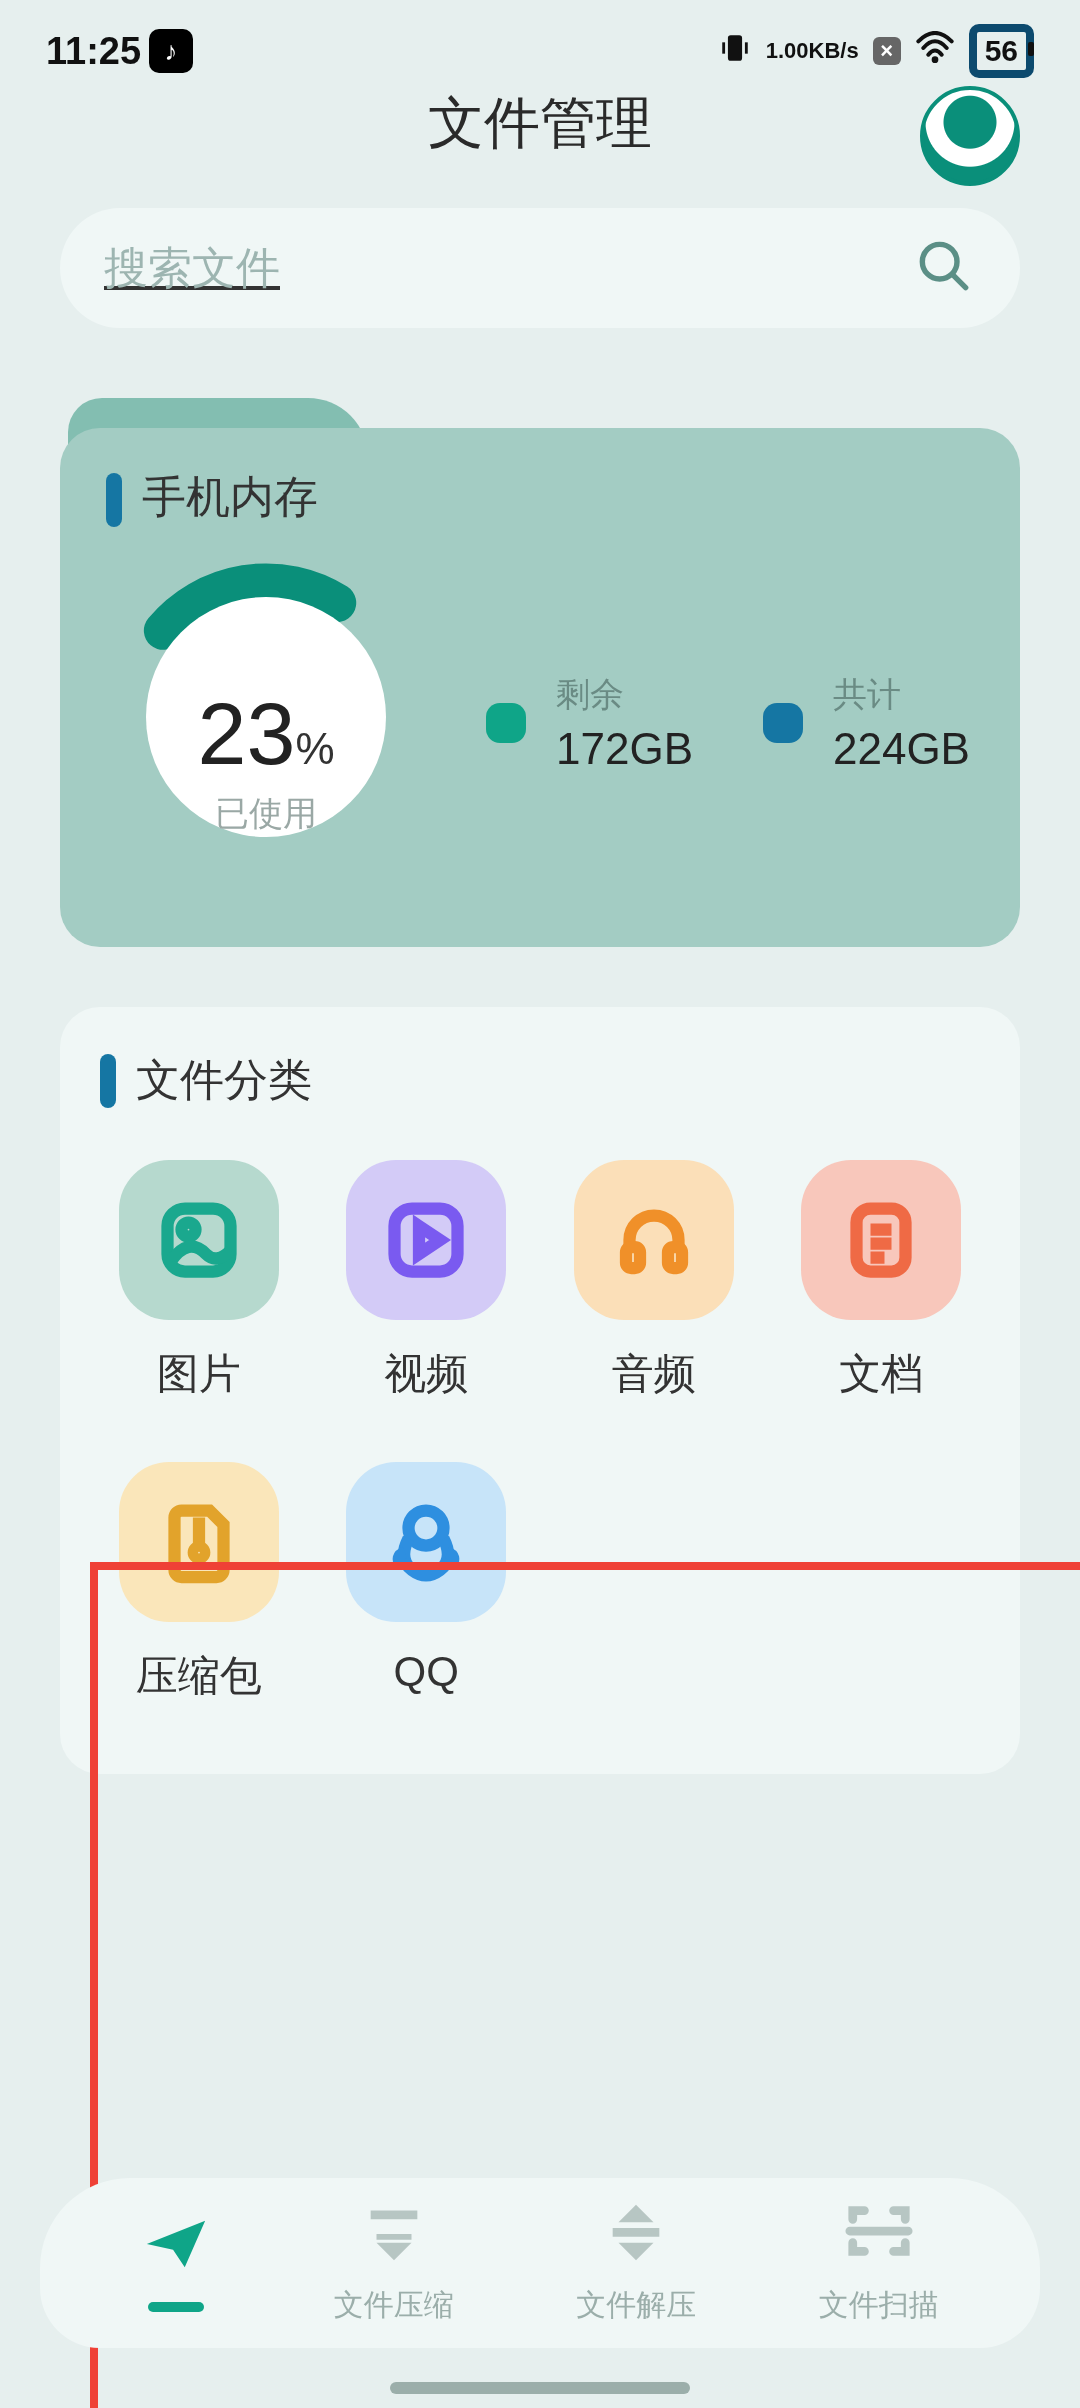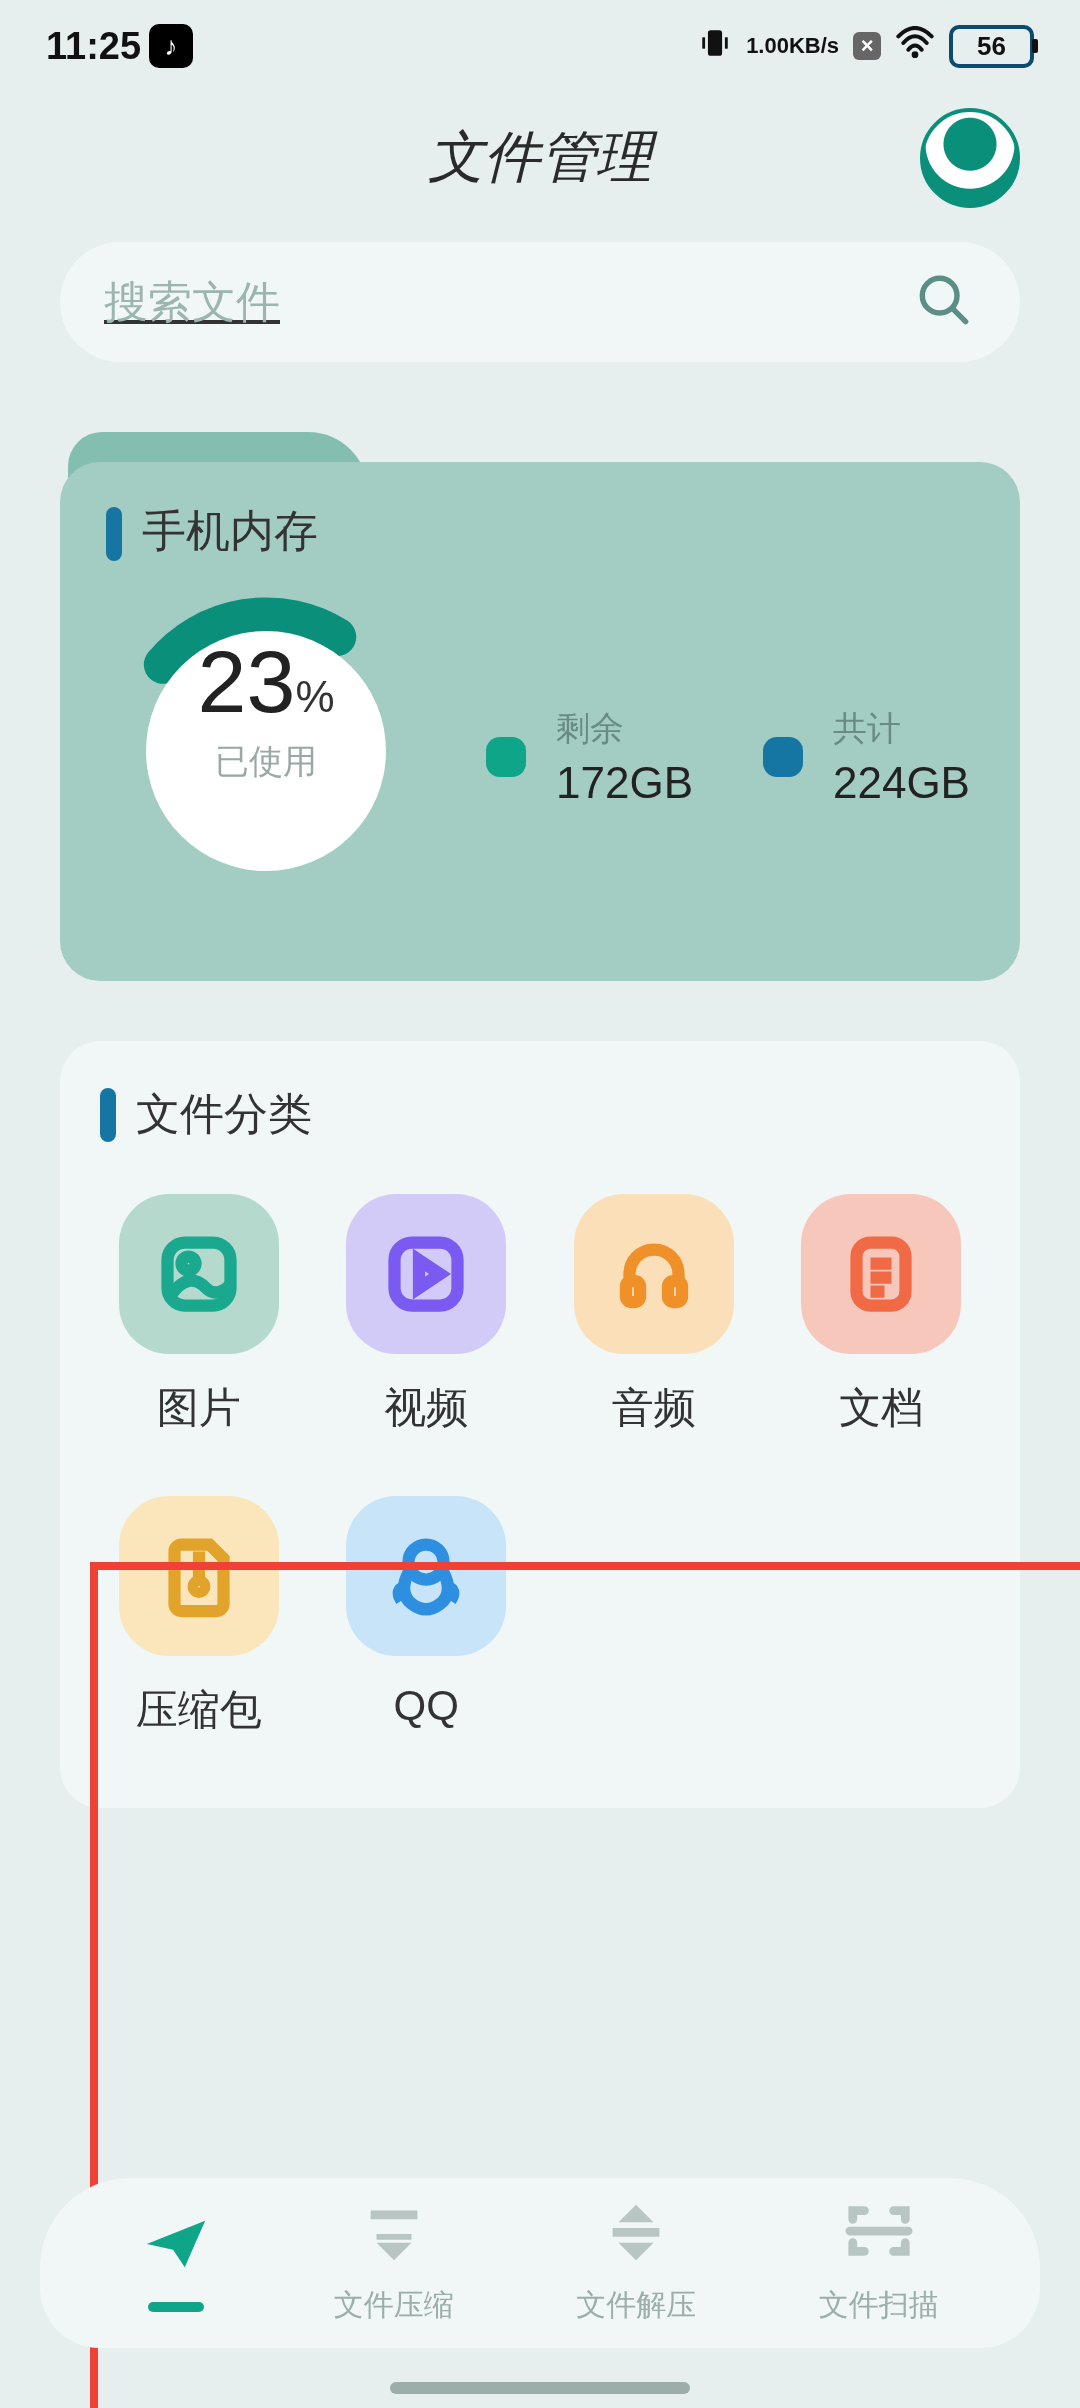--- a/index.html
+++ b/index.html
@@ -20,36 +20,36 @@
   }
   .status-left { display: flex; align-items: center; gap: 8px; }
   .tiktok-badge {
     width: 44px; height: 44px; background: #000; border-radius: 10px;
     display: flex; align-items: center; justify-content: center;
     color: #fff; font-size: 26px; font-weight: 800;
   }
   .status-right { display: flex; align-items: center; gap: 14px; font-size: 28px; }
   .kbs { display: inline-flex; flex-direction: row; line-height: 1; align-items: flex-start; font-size: 22px; font-weight: 600; }
   .batt {
-    border: 4px solid #0c4a6e; border-radius: 10px; padding: 2px 24px;
-    font-size: 26px; font-weight: 800; position: relative;
+    border: 8px solid #0c4a6e; border-radius: 10px; padding: 2px 8px;
+    font-size: 30px; font-weight: 800; position: relative;
   }
   .batt::after {
     content: ""; position: absolute; right: -8px; top: 10px;
     width: 6px; height: 14px; background: #111; border-radius: 2px;
   }
   .x-badge {
     width: 28px; height: 28px; background: #666; border-radius: 6px;
     color: #fff; font-size: 22px; display: flex; align-items: center; justify-content: center;
   }
 
   
   .header {
-    display: flex; align-items: center; justify-content: center;
-    position: relative; margin-top: 44px; padding: 0 60px; font-style: italic;
+    display: flex; justify-content: center;
+    position: relative; padding: 0 60px;
   }
   .title { font-size: 56px; font-weight: 500; color: #2a2a2a; }
   .avatar {
     position: absolute; right: 60px;
     width: 100px; height: 100px; border-radius: 50%;
     background: radial-gradient(circle at 50% 35%, #0a8f7a 0 26px, #fff 27px 44px, #0a8f7a 45px);
     border: 4px solid #0a8f7a;
   }
 
   
@@ -74,21 +74,21 @@
     border-radius: 40px; padding: 40px 46px 70px 46px;
   }
   .storage-title-row { display: flex; align-items: flex-end; gap: 20px; margin-bottom: 30px; }
   .vbar { width: 16px; height: 54px; background: #1576a3; border-radius: 8px; }
   .storage-title { font-size: 44px; color: #333; font-weight: 500; }
   .storage-body { display: flex; align-items: center; gap: 60px; }
   .gauge { position: relative; width: 320px; height: 320px; }
   .gauge svg { transform: rotate(-140deg); }
   .gauge-center {
     position: absolute; inset: 40px; background: #fff; border-radius: 50%;
-    display: flex; flex-direction: column; align-items: center; justify-content: flex-start;
+    display: flex; flex-direction: column; align-items: center; justify-content: flex-end;
   }
   .gauge-num { font-size: 88px; color: #222; font-weight: 400; }
   .gauge-pct { font-size: 44px; }
   .gauge-used { font-size: 34px; color: #9aa8a5; margin-top: 6px; }
   .stats { flex: 1; display: flex; flex-direction: row; gap: 70px; margin-top: 12px; }
   .stat { display: flex; align-items: center; gap: 30px; }
   .dot { width: 40px; height: 40px; border-radius: 14px; }
   .dot-green { background: #0fa588; }
   .dot-blue { background: #1576a3; }
   .stat-text { display: flex; flex-direction: column; gap: 6px; }

